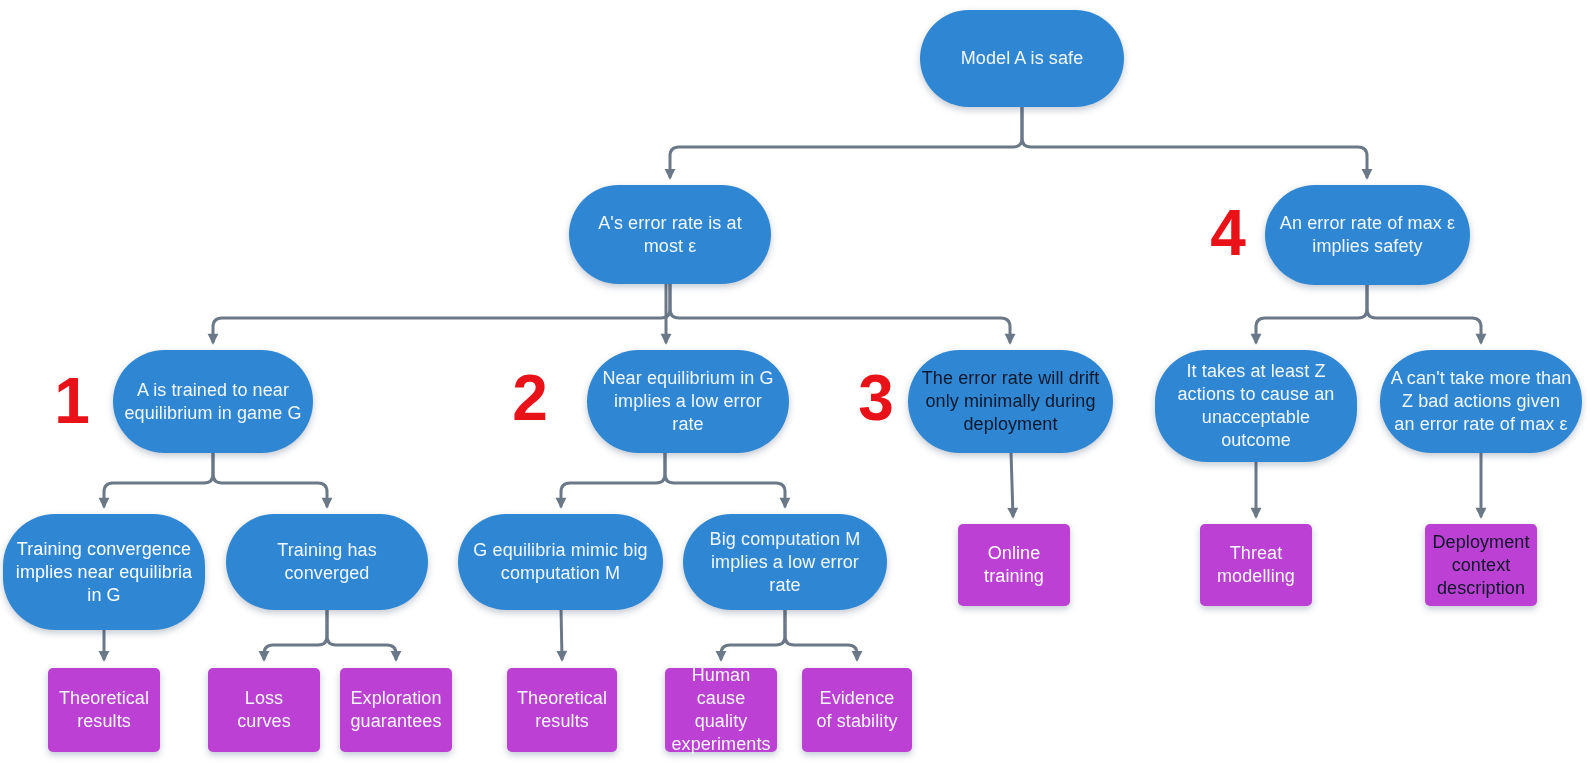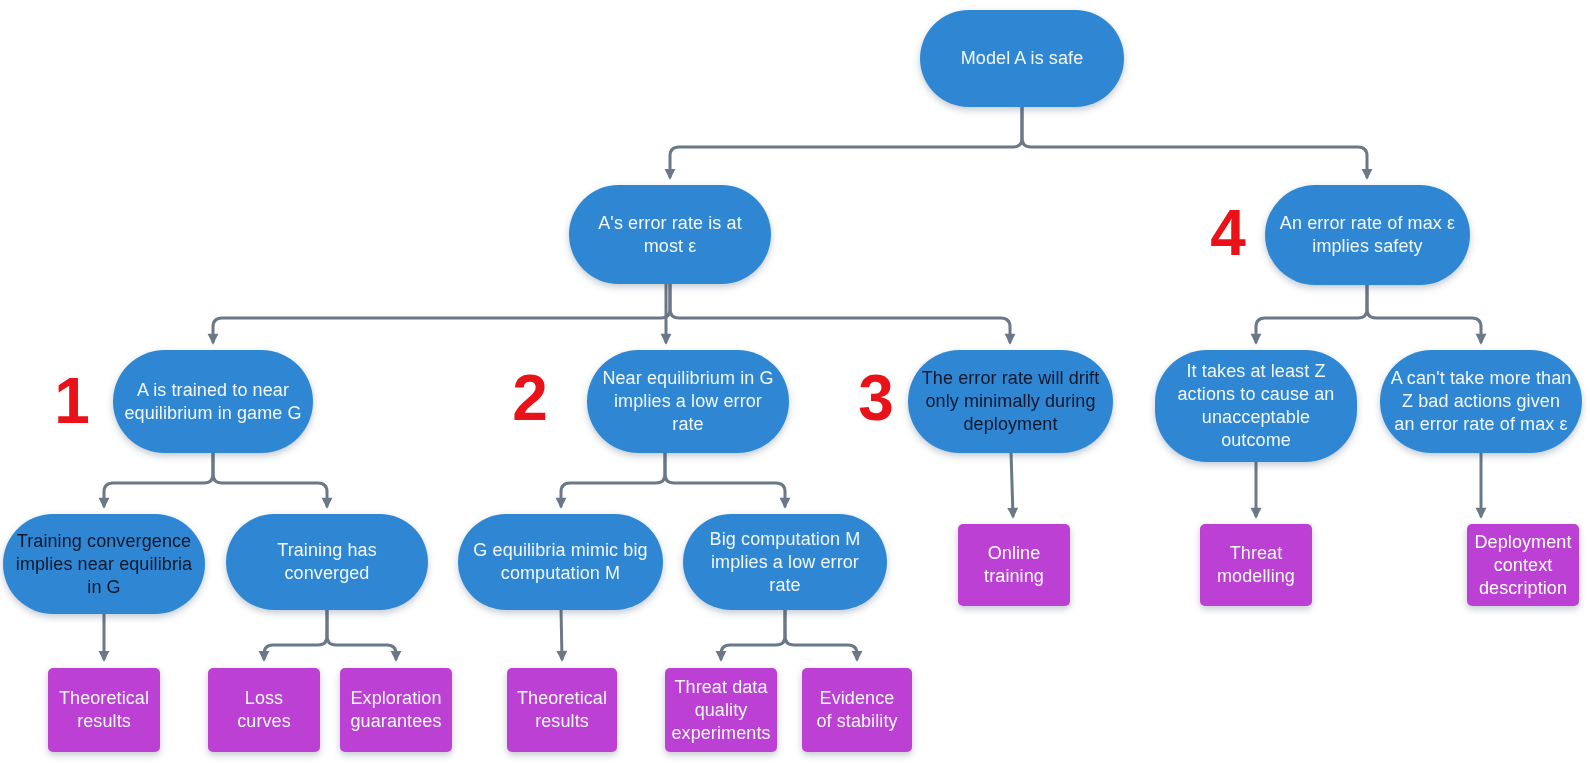--- a/index.html
+++ b/index.html
@@ -104,55 +104,55 @@
       </div>
       <div class="node claim" style="left: 908px; top: 350px; width: 205px; height: 103px; background: rgb(47, 135, 212); color: #0f172a;">
         <span>The error rate will drift only minimally during deployment</span>
       </div>
       <div class="node claim" style="left: 1155px; top: 350px; width: 202px; height: 112px; background: rgb(47, 135, 212); color: rgb(242, 247, 251);">
         <span>It takes at least Z actions to cause an unacceptable outcome</span>
       </div>
       <div class="node claim" style="left: 1380px; top: 350px; width: 202px; height: 103px; background: rgb(47, 135, 212); color: rgb(242, 247, 251);">
         <span>A can't take more than Z bad actions given an error rate of max ε</span>
       </div>
-      <div class="node claim" style="left: 3px; top: 514px; width: 202px; height: 100px; background: rgb(47, 135, 212); color: #0f172a;">
+      <div class="node claim" style="left: 3px; top: 514px; width: 202px; height: 116px; background: rgb(47, 135, 212); color: #ffffff;">
         <span>Training convergence implies near equilibria in G</span>
       </div>
       <div class="node claim" style="left: 226px; top: 514px; width: 202px; height: 96px; background: rgb(47, 135, 212); color: rgb(242, 247, 251);">
         <span>Training has converged</span>
       </div>
       <div class="node claim" style="left: 458px; top: 514px; width: 205px; height: 96px; background: rgb(47, 135, 212); color: rgb(242, 247, 251);">
         <span>G equilibria mimic big computation M</span>
       </div>
       <div class="node claim" style="left: 683px; top: 514px; width: 204px; height: 96px; background: rgb(47, 135, 212); color: rgb(242, 247, 251);">
         <span>Big computation M implies a low error rate</span>
       </div>
       <div class="node evidence" style="left: 958px; top: 524px; width: 112px; height: 82px; background: rgb(188, 64, 212); color: #ffffff;">
         <span>Online training</span>
       </div>
       <div class="node evidence" style="left: 1200px; top: 524px; width: 112px; height: 82px; background: rgb(188, 64, 212); color: rgb(242, 247, 251);">
         <span>Threat modelling</span>
       </div>
-      <div class="node evidence" style="left: 1425px; top: 524px; width: 112px; height: 82px; background: rgb(188, 64, 212); color: #ffffff; margin-left: 42px;">
+      <div class="node evidence" style="left: 1425px; top: 524px; width: 112px; height: 82px; background: rgb(188, 64, 212); color: #0f172a;">
         <span>Deployment context description</span>
       </div>
       <div class="node evidence" style="left: 48px; top: 668px; width: 112px; height: 84px; background: rgb(188, 64, 212); color: rgb(242, 247, 251);">
         <span>Theoretical results</span>
       </div>
       <div class="node evidence" style="left: 208px; top: 668px; width: 112px; height: 84px; background: rgb(188, 64, 212); color: rgb(242, 247, 251);">
         <span>Loss curves</span>
       </div>
       <div class="node evidence" style="left: 340px; top: 668px; width: 112px; height: 84px; background: rgb(188, 64, 212); color: rgb(242, 247, 251);">
         <span>Exploration guarantees</span>
       </div>
       <div class="node evidence" style="left: 507px; top: 668px; width: 110px; height: 84px; background: rgb(188, 64, 212); color: rgb(242, 247, 251);">
         <span>Theoretical results</span>
       </div>
       <div class="node evidence" style="left: 665px; top: 668px; width: 112px; height: 84px; background: rgb(188, 64, 212); color: rgb(242, 247, 251);">
-        <span>Threat data quality experiments</span>
+        <span>Human cause quality experiments</span>
       </div>
       <div class="node evidence" style="left: 802px; top: 668px; width: 110px; height: 84px; background: rgb(188, 64, 212); color: rgb(242, 247, 251);">
         <span>Evidence of stability</span>
       </div>
     </div>
   <div>
       <div class="step-number" style="left: 72px; top: 401px; color: rgb(234, 18, 25);">1</div>
       <div class="step-number" style="left: 530px; top: 398px; color: rgb(234, 18, 25);">2</div>
       <div class="step-number" style="left: 876px; top: 398px; color: rgb(234, 18, 25);">3</div>
       <div class="step-number" style="left: 1228px; top: 233px; color: rgb(234, 18, 25);">4</div>

